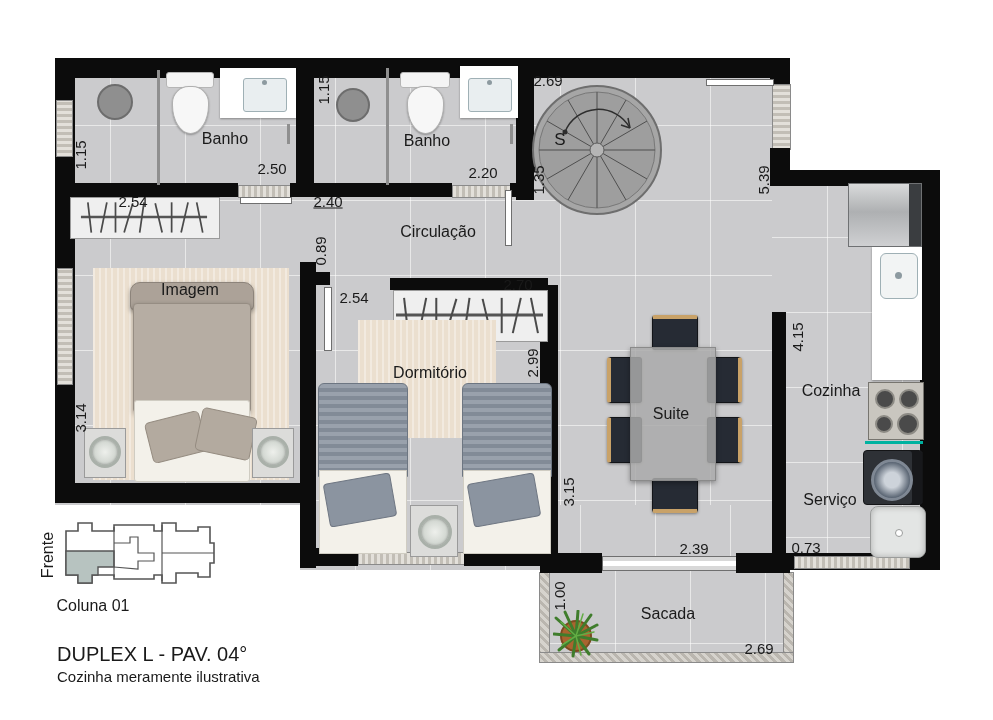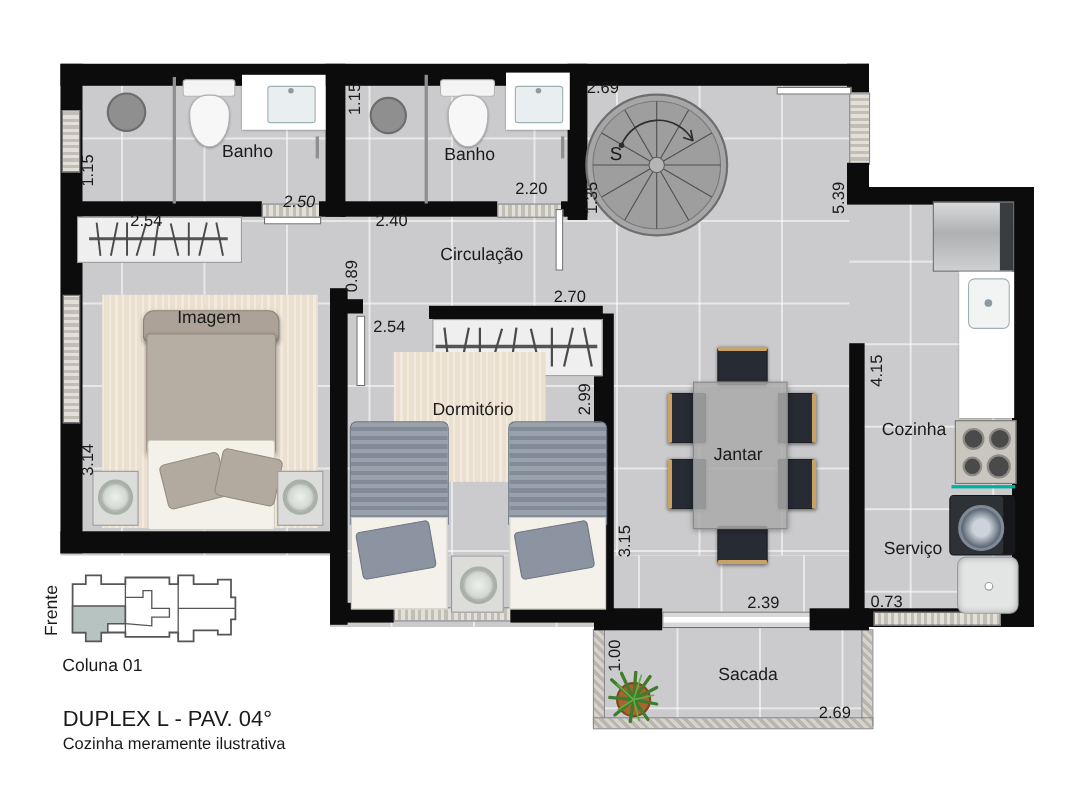--- a/index.html
+++ b/index.html
@@ -247,38 +247,38 @@
       <line x1="23" y1="26" x2="28" y2="45"></line>
     <line x1="23" y1="26" x2="9" y2="35"></line>
   </g>
 </svg>
 
 <div class="lbl room" style="left:225px;top:139px;">Banho</div>
 <div class="lbl room" style="left:427px;top:141px;">Banho</div>
 <div class="lbl room" style="left:438px;top:232px;">Circulação</div>
 <div class="lbl room" style="left:190px;top:290px;">Imagem</div>
 <div class="lbl room" style="left:430px;top:373px;">Dormitório</div>
-<div class="lbl room" style="left:671px;top:414px;">Jantar</div>
+<div class="lbl room" style="left:671px;top:414px;">Suite</div>
 <div class="lbl room" style="left:831px;top:391px;">Cozinha</div>
 <div class="lbl room" style="left:830px;top:500px;">Serviço</div>
-<div class="lbl room" style="left:668px;top:614px;margin-left:12px;">Sacada</div>
+<div class="lbl room" style="left:668px;top:614px;">Sacada</div>
 <div class="lbl room" style="left:560px;top:140px;font-size:17px;">S</div>
 
 <div class="lbl dim v" style="left:80px;top:155px;">1.15</div>
-<div class="lbl dim" style="left:272px;top:184px;font-style:italic;">2.50</div>
+<div class="lbl dim" style="left:272px;top:168px;">2.50</div>
 <div class="lbl dim" style="left:133px;top:201px;">2.54</div>
 <div class="lbl dim v" style="left:323px;top:90px;">1.15</div>
 <div class="lbl dim" style="left:483px;top:172px;">2.20</div>
-<div class="lbl dim" style="left:356px;top:201px;">2.40</div>
+<div class="lbl dim" style="left:328px;top:201px;text-decoration:underline;">2.40</div>
 <div class="lbl dim" style="left:548px;top:80px;">2.69</div>
 <div class="lbl dim v" style="left:538px;top:180px;">1.35</div>
 <div class="lbl dim v" style="left:763px;top:180px;">5.39</div>
 <div class="lbl dim v" style="left:320px;top:251px;">0.89</div>
 <div class="lbl dim" style="left:354px;top:297px;">2.54</div>
-<div class="lbl dim" style="left:518px;top:270px;">2.70</div>
+<div class="lbl dim" style="left:518px;top:284px;">2.70</div>
 <div class="lbl dim v" style="left:532px;top:363px;">2.99</div>
 <div class="lbl dim v" style="left:80px;top:418px;">3.14</div>
 <div class="lbl dim v" style="left:568px;top:492px;">3.15</div>
 <div class="lbl dim" style="left:694px;top:548px;">2.39</div>
 <div class="lbl dim v" style="left:797px;top:337px;">4.15</div>
 <div class="lbl dim" style="left:806px;top:547px;">0.73</div>
 <div class="lbl dim v" style="left:559px;top:596px;">1.00</div>
 <div class="lbl dim" style="left:759px;top:648px;">2.69</div>
 
 <svg class="abs" style="left:58px;top:512px;" width="160" height="80" viewBox="0 0 160 78">

